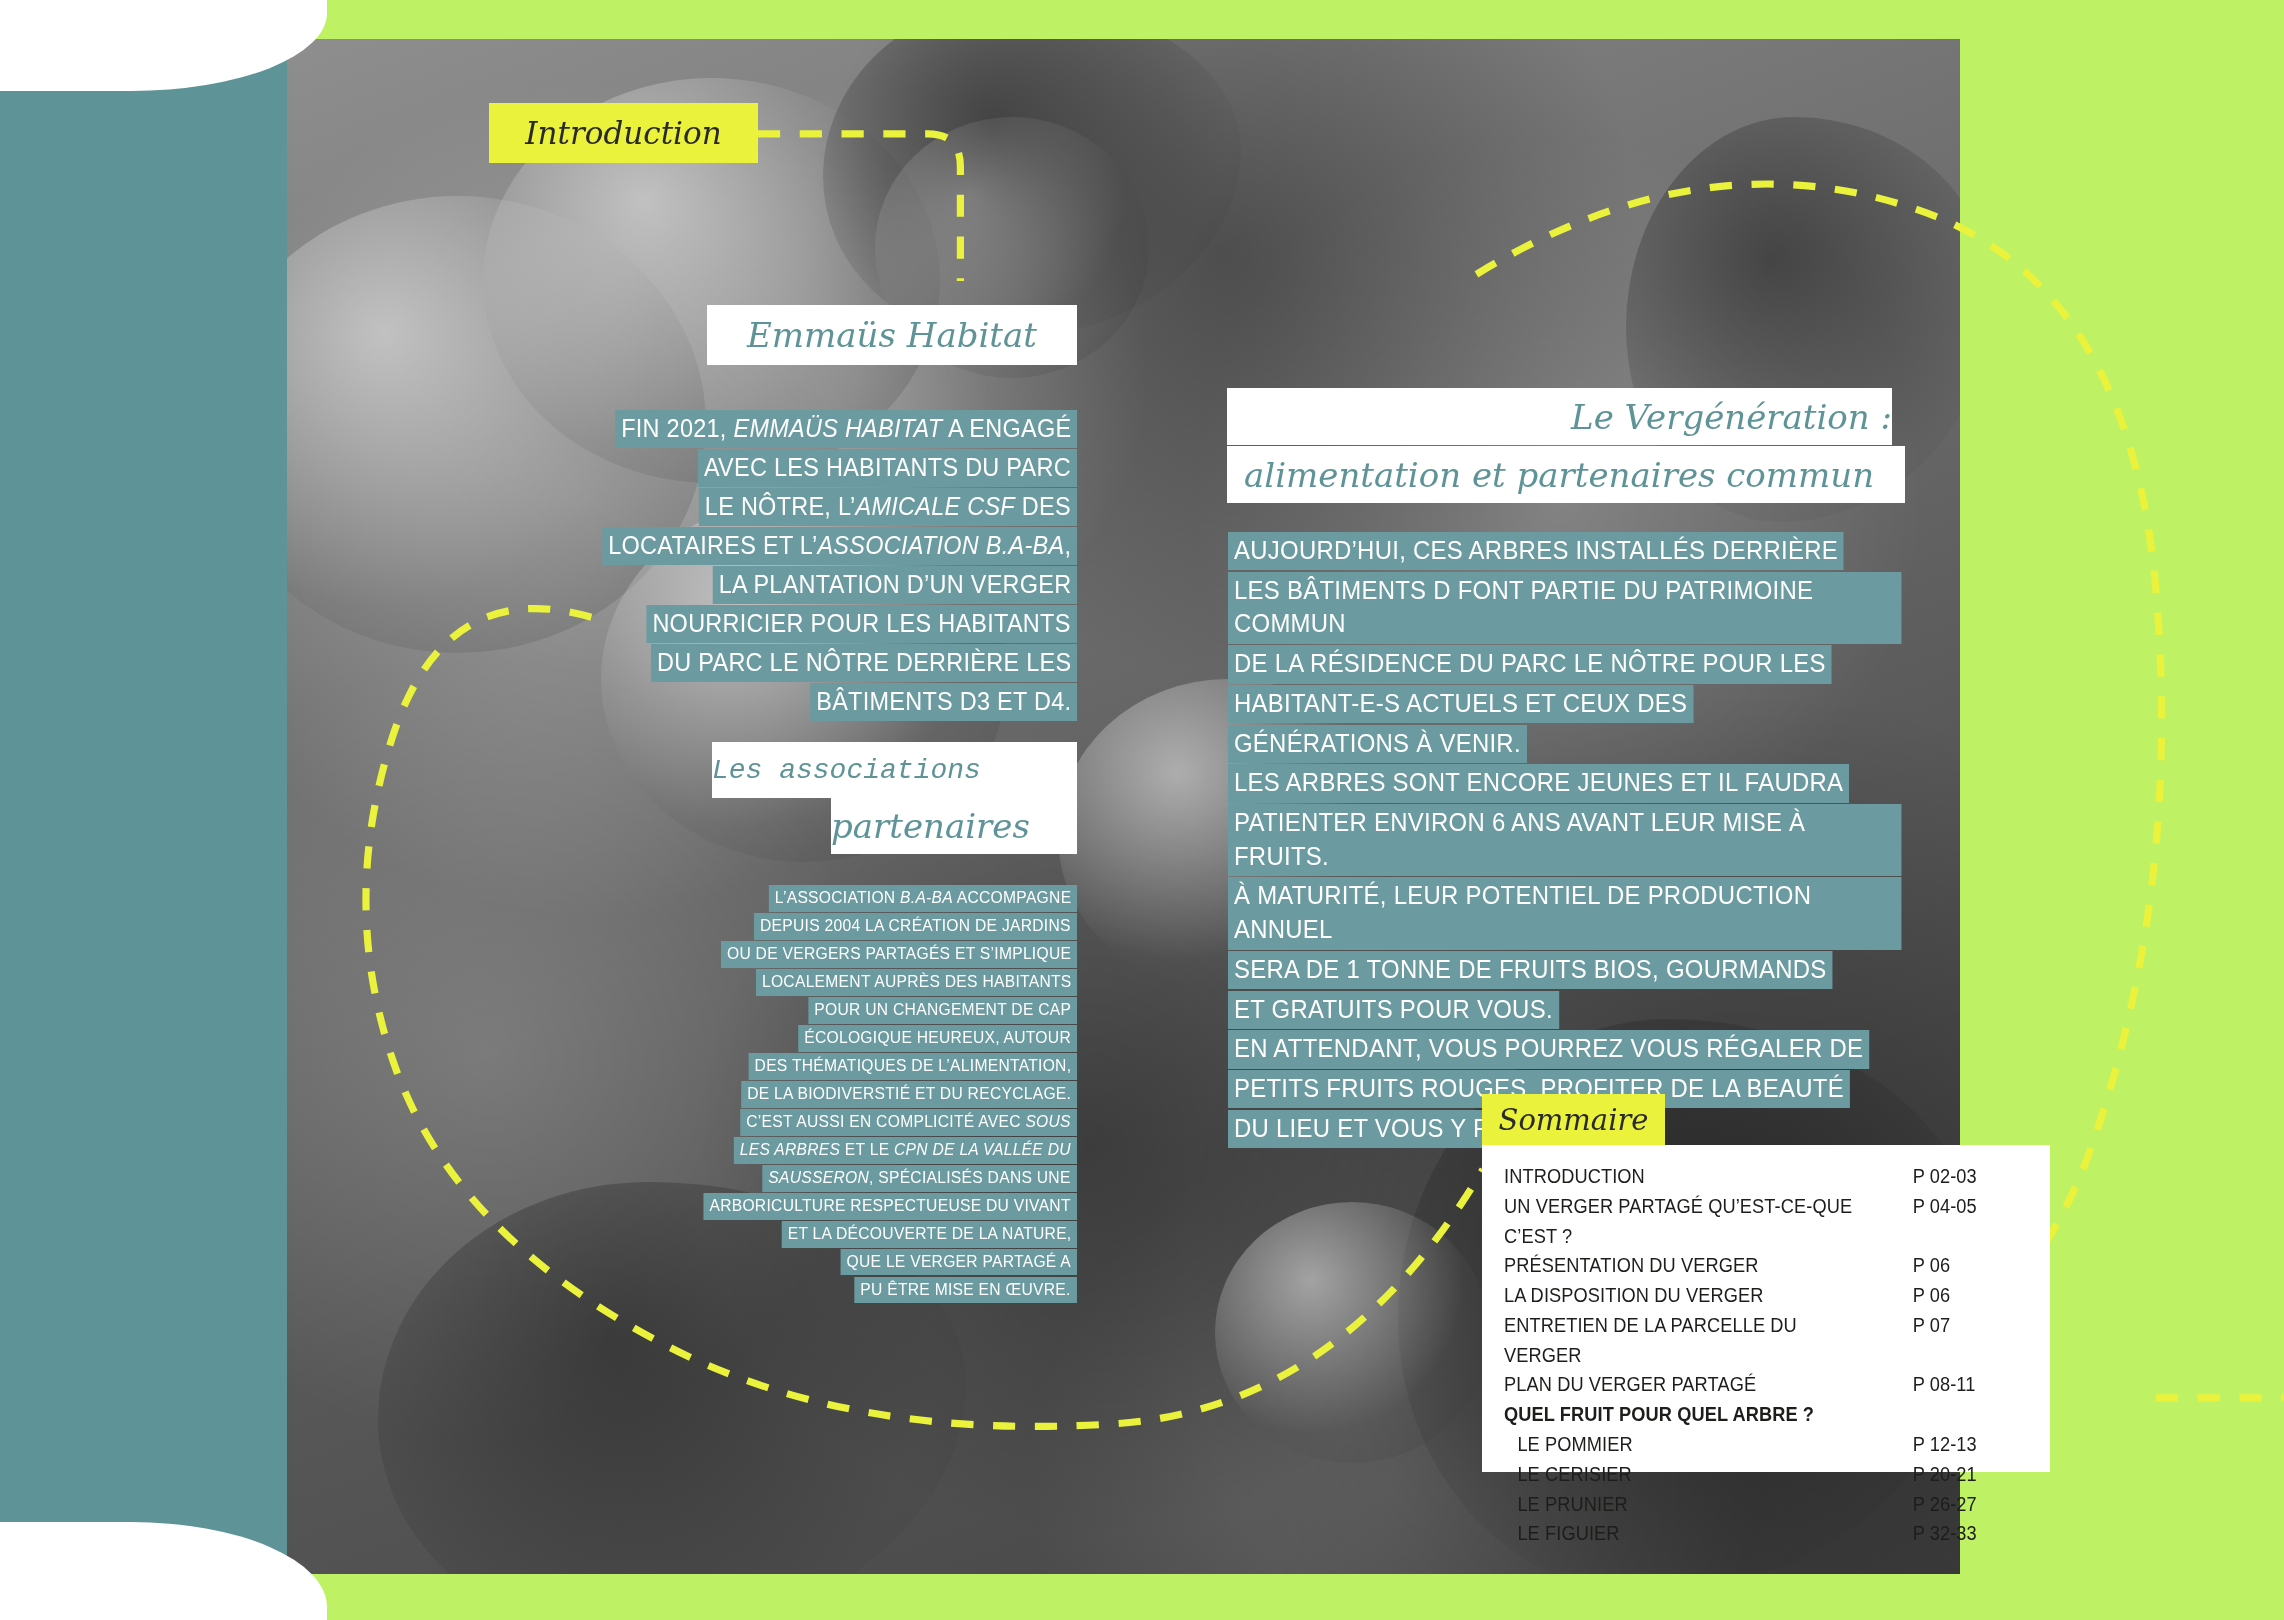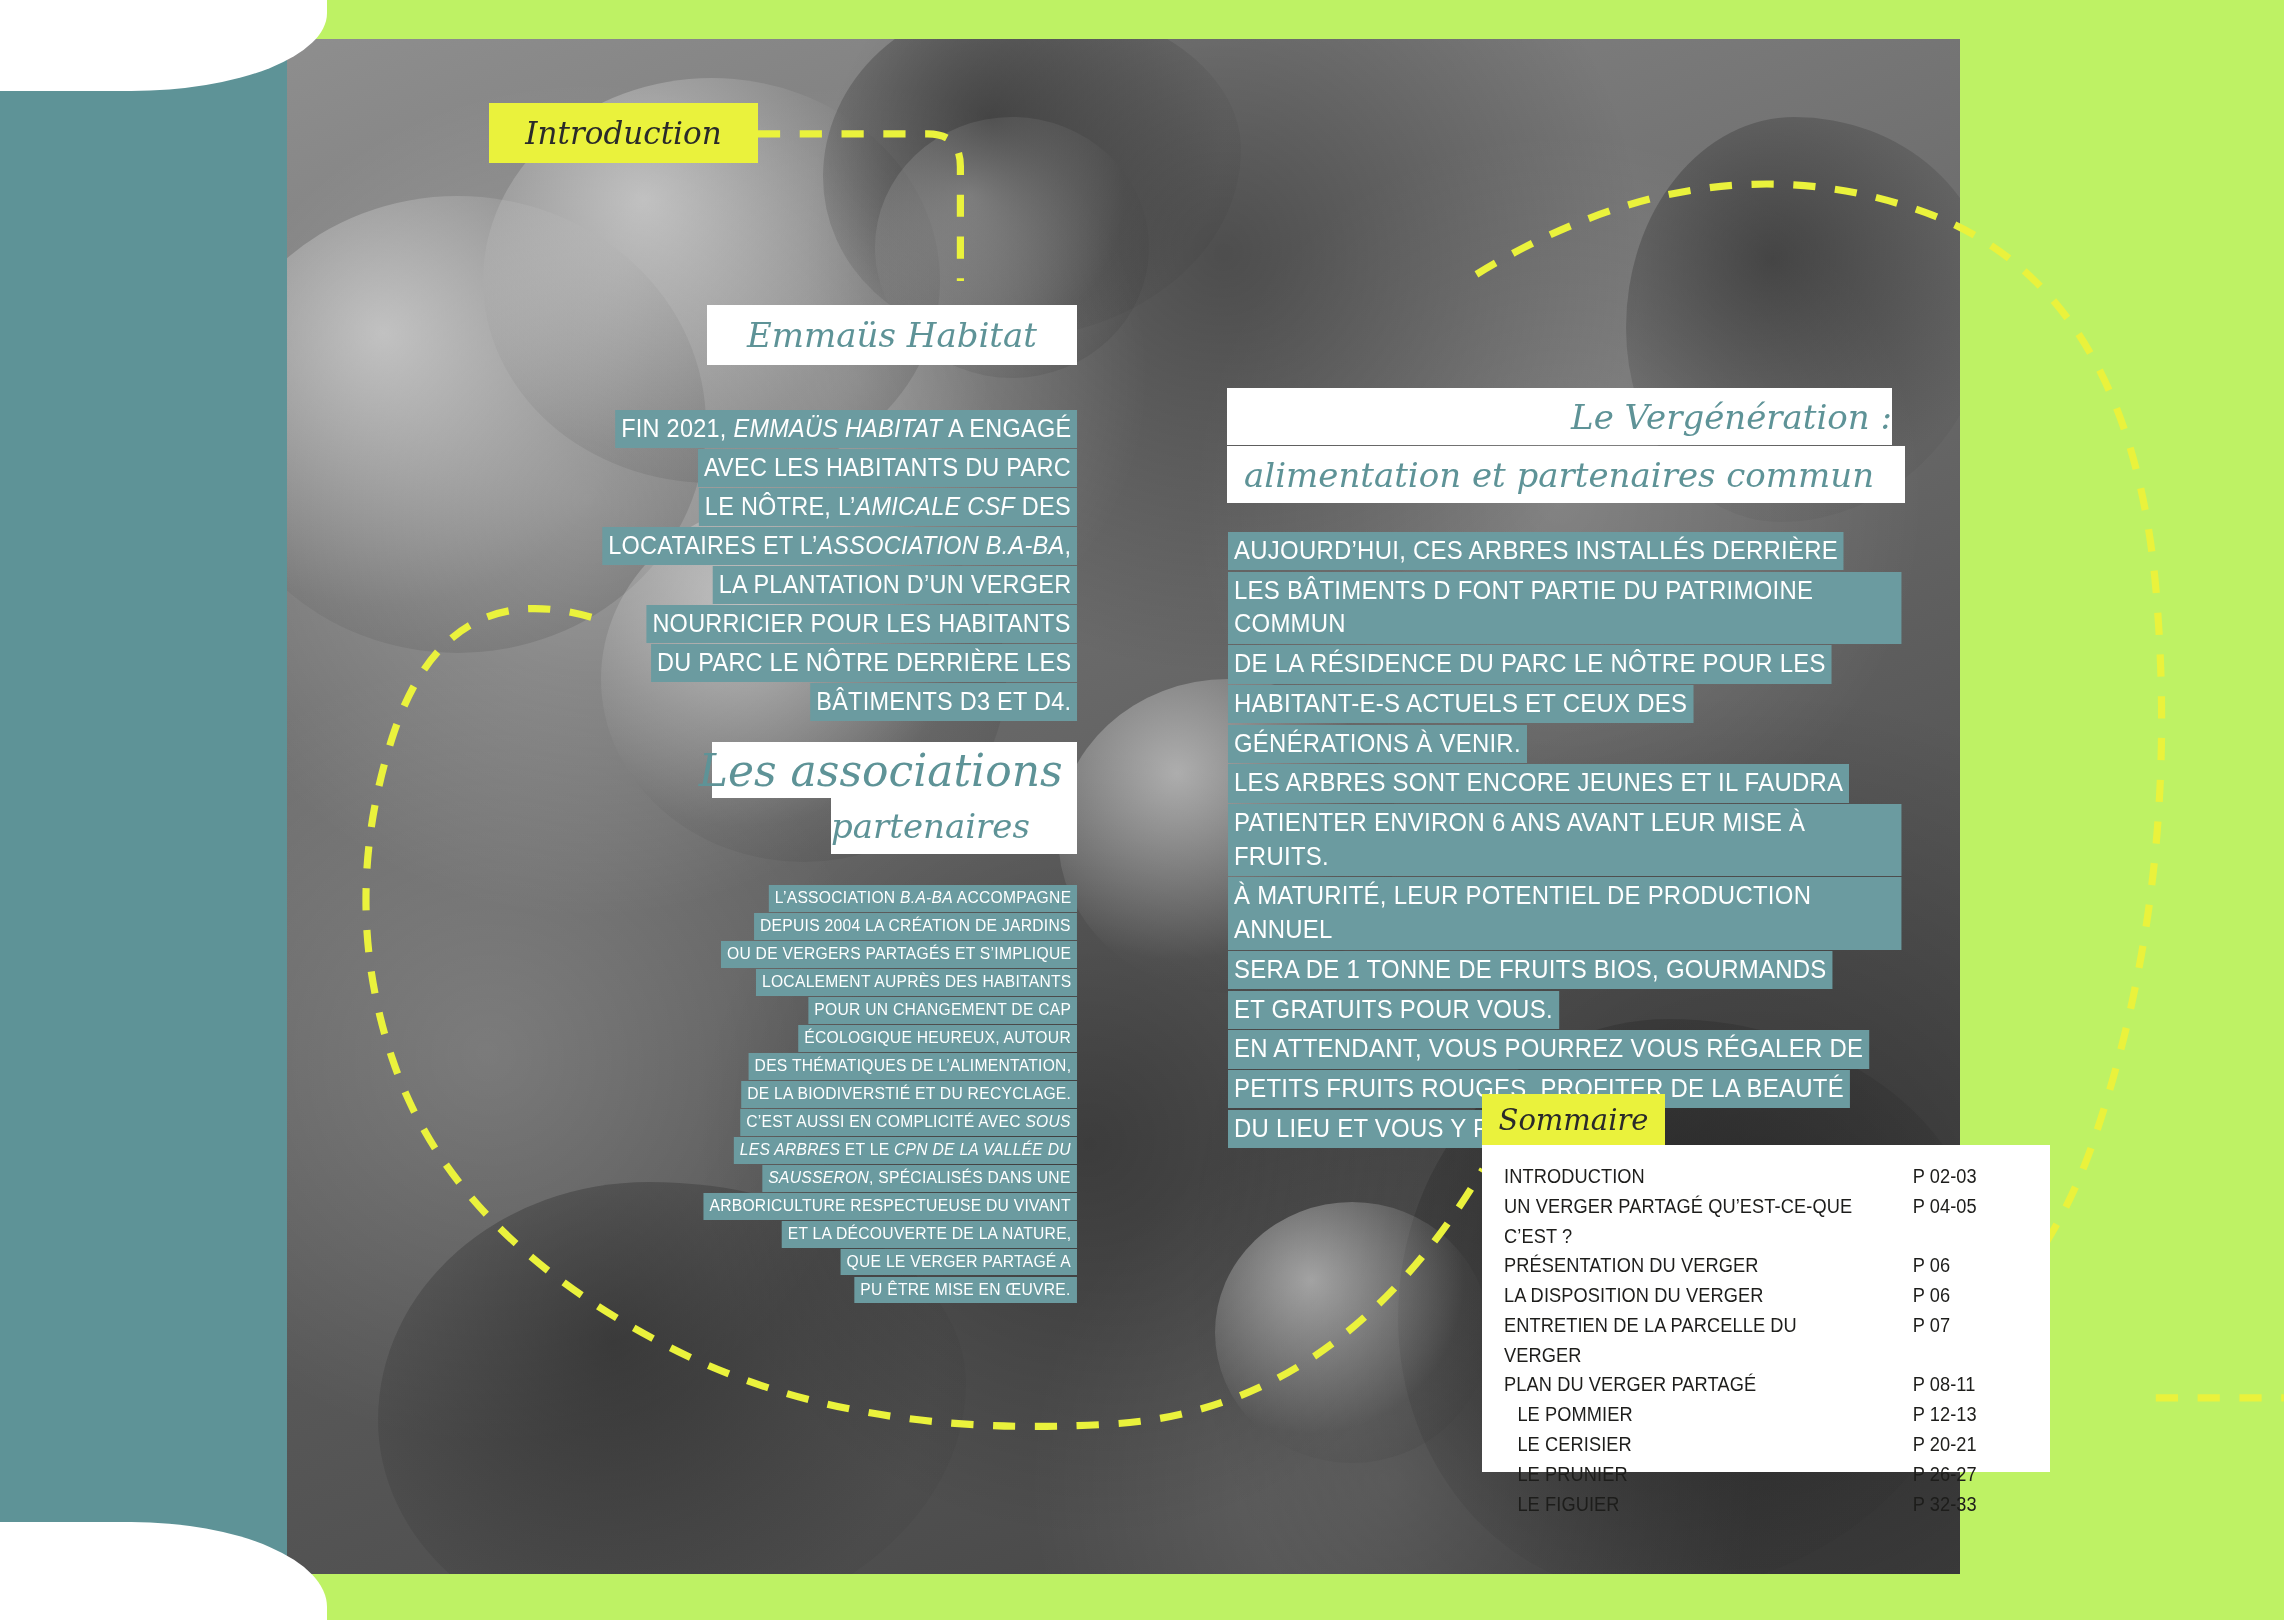--- a/index.html
+++ b/index.html
@@ -176,21 +176,21 @@
     <div class="ln">FIN 2021, <i>EMMAÜS HABITAT</i> A ENGAGÉ</div>
     <div class="ln">AVEC LES HABITANTS DU PARC</div>
     <div class="ln">LE NÔTRE, L’<i>AMICALE CSF</i> DES</div>
     <div class="ln">LOCATAIRES ET L’<i>ASSOCIATION B.A-BA</i>,</div>
     <div class="ln">LA PLANTATION D’UN VERGER</div>
     <div class="ln">NOURRICIER POUR LES HABITANTS</div>
     <div class="ln">DU PARC LE NÔTRE DERRIÈRE LES</div>
     <div class="ln">BÂTIMENTS D3 ET D4.</div>
   </div>
 
-  <div class="title-white" style="left:712px; top:742px; width:365px; height:56px; font-size:44px; justify-content:flex-end; padding-right:14.4px;">
+  <div class="title-white" style="left:712px; top:742px; width:365px; height:56px; font-size:28px; justify-content:flex-start; padding-right:14.4px;font-family:Liberation Mono, monospace;">
     <span>Les associations</span>
   </div>
   <div class="title-white" style="left:831px; top:798px; width:246px; height:56px; font-size:34px; justify-content:flex-start; padding-right:14.4px;">
     <span>partenaires</span>
   </div>
 
   <div class="textblock tb-right" style="left:497px; top:885px; width:580px; font-size:17px;">
     <div class="ln">L’ASSOCIATION <i>B.A-BA</i> ACCOMPAGNE</div>
     <div class="ln">DEPUIS 2004 LA CRÉATION DE JARDINS</div>
     <div class="ln">OU DE VERGERS PARTAGÉS ET S’IMPLIQUE</div>
@@ -254,20 +254,24 @@
           <span class="pg">P 06</span>
         </div>
         <div class="row">
           <span class="lbl">ENTRETIEN DE LA PARCELLE DU VERGER</span>
           <span class="pg">P 07</span>
         </div>
         <div class="row">
           <span class="lbl">PLAN DU VERGER PARTAGÉ</span>
           <span class="pg">P 08-11</span>
         </div>
+        <div class="row bold">
+          <span class="lbl">QUEL FRUIT POUR QUEL ARBRE ?</span>
+          <span class="pg"></span>
+        </div>
         <div class="row indent">
           <span class="lbl">LE POMMIER</span>
           <span class="pg">P 12-13</span>
         </div>
         <div class="row indent">
           <span class="lbl">LE CERISIER</span>
           <span class="pg">P 20-21</span>
         </div>
         <div class="row indent">
           <span class="lbl">LE PRUNIER</span>

